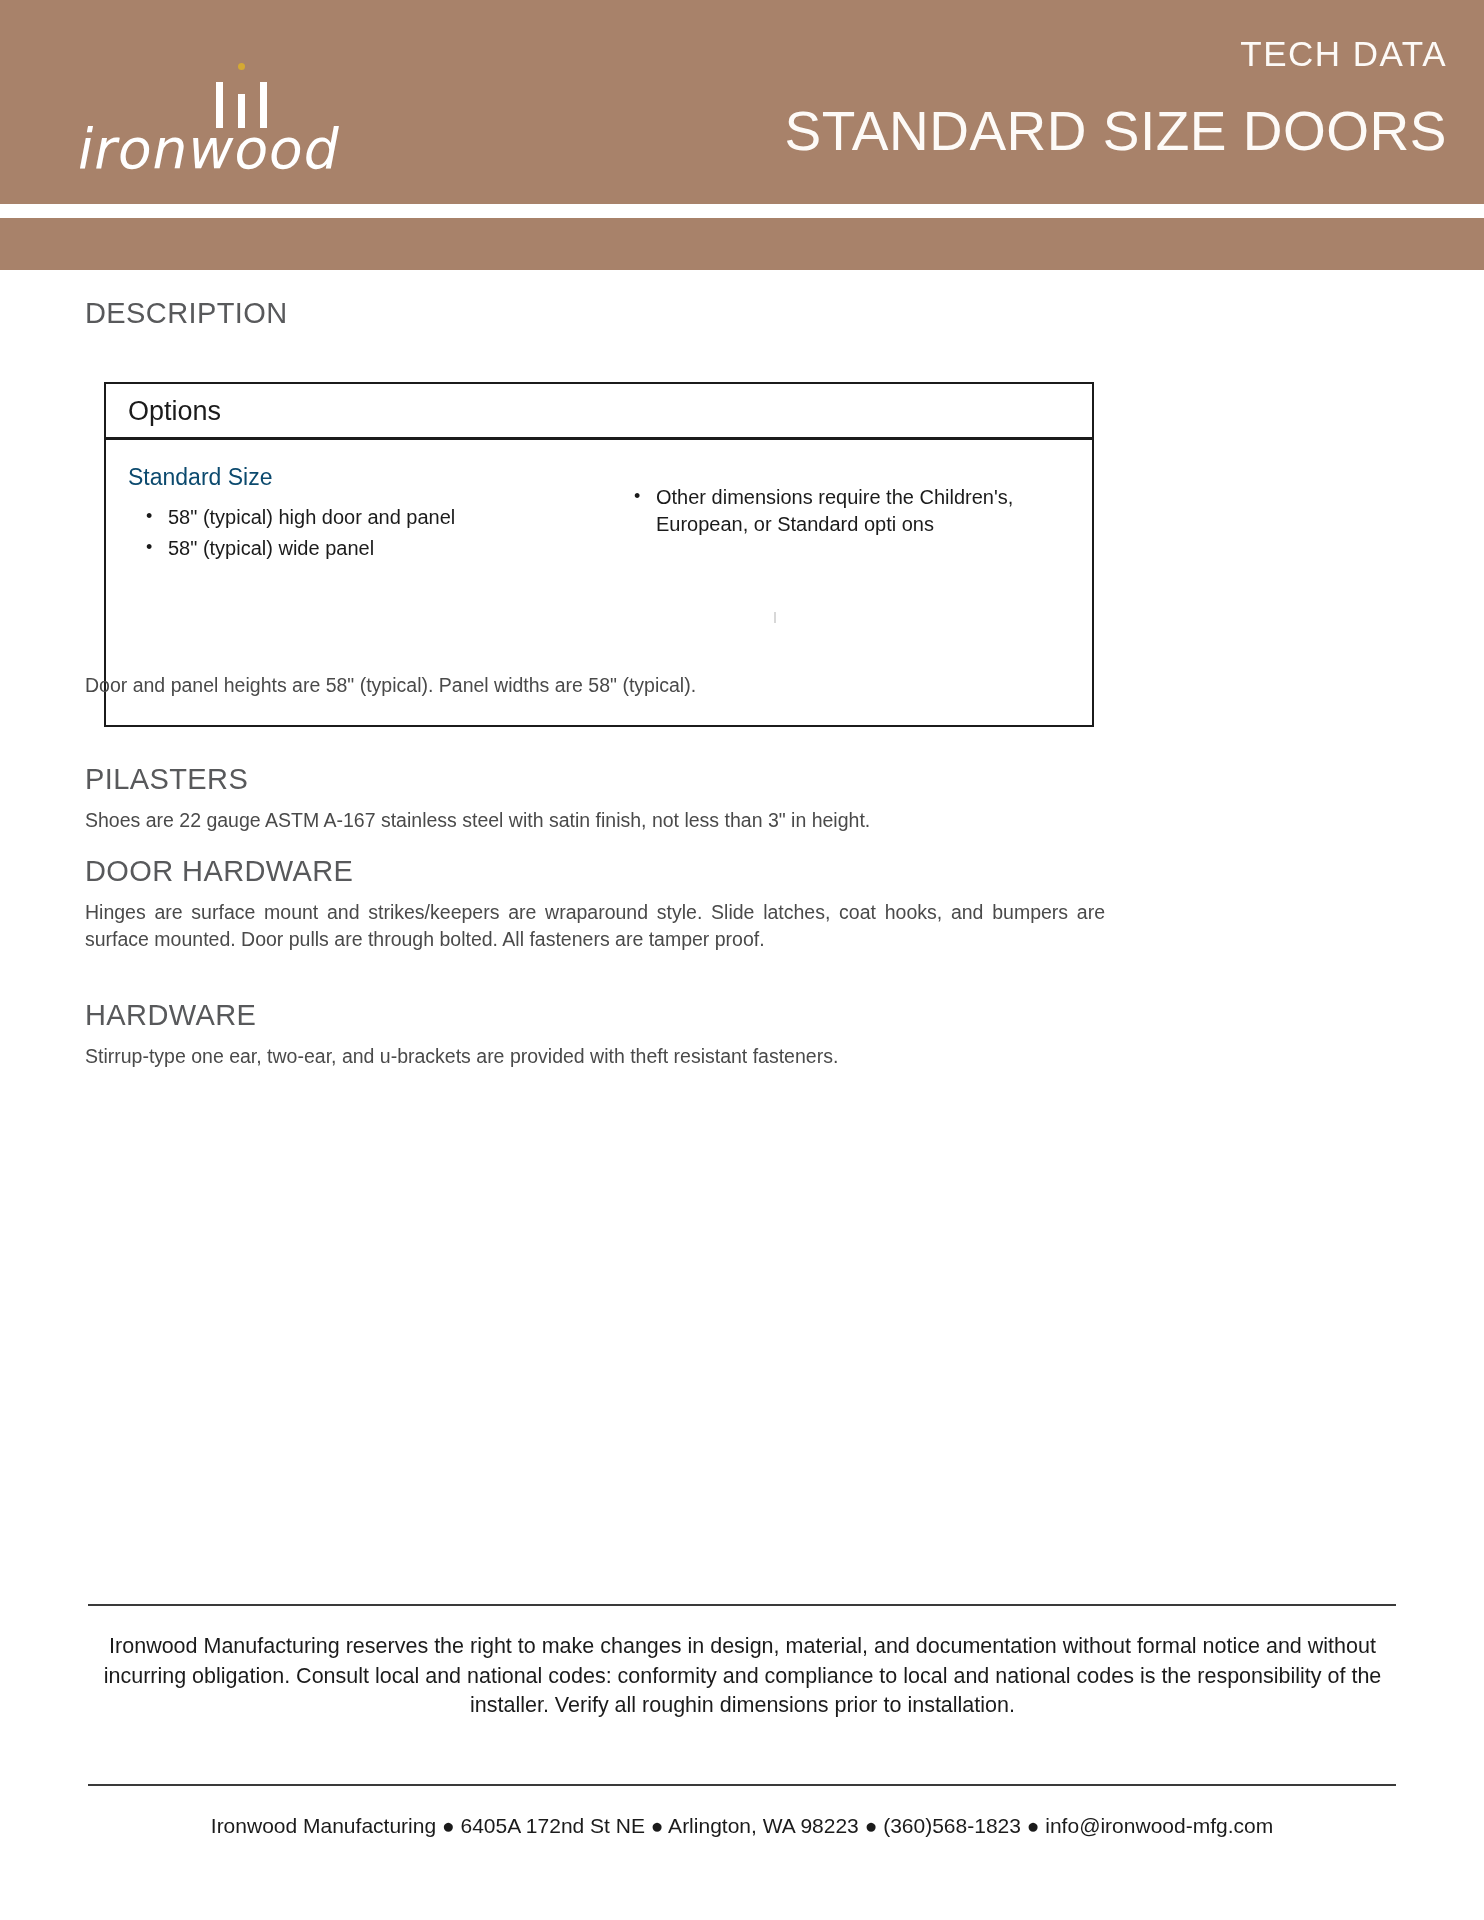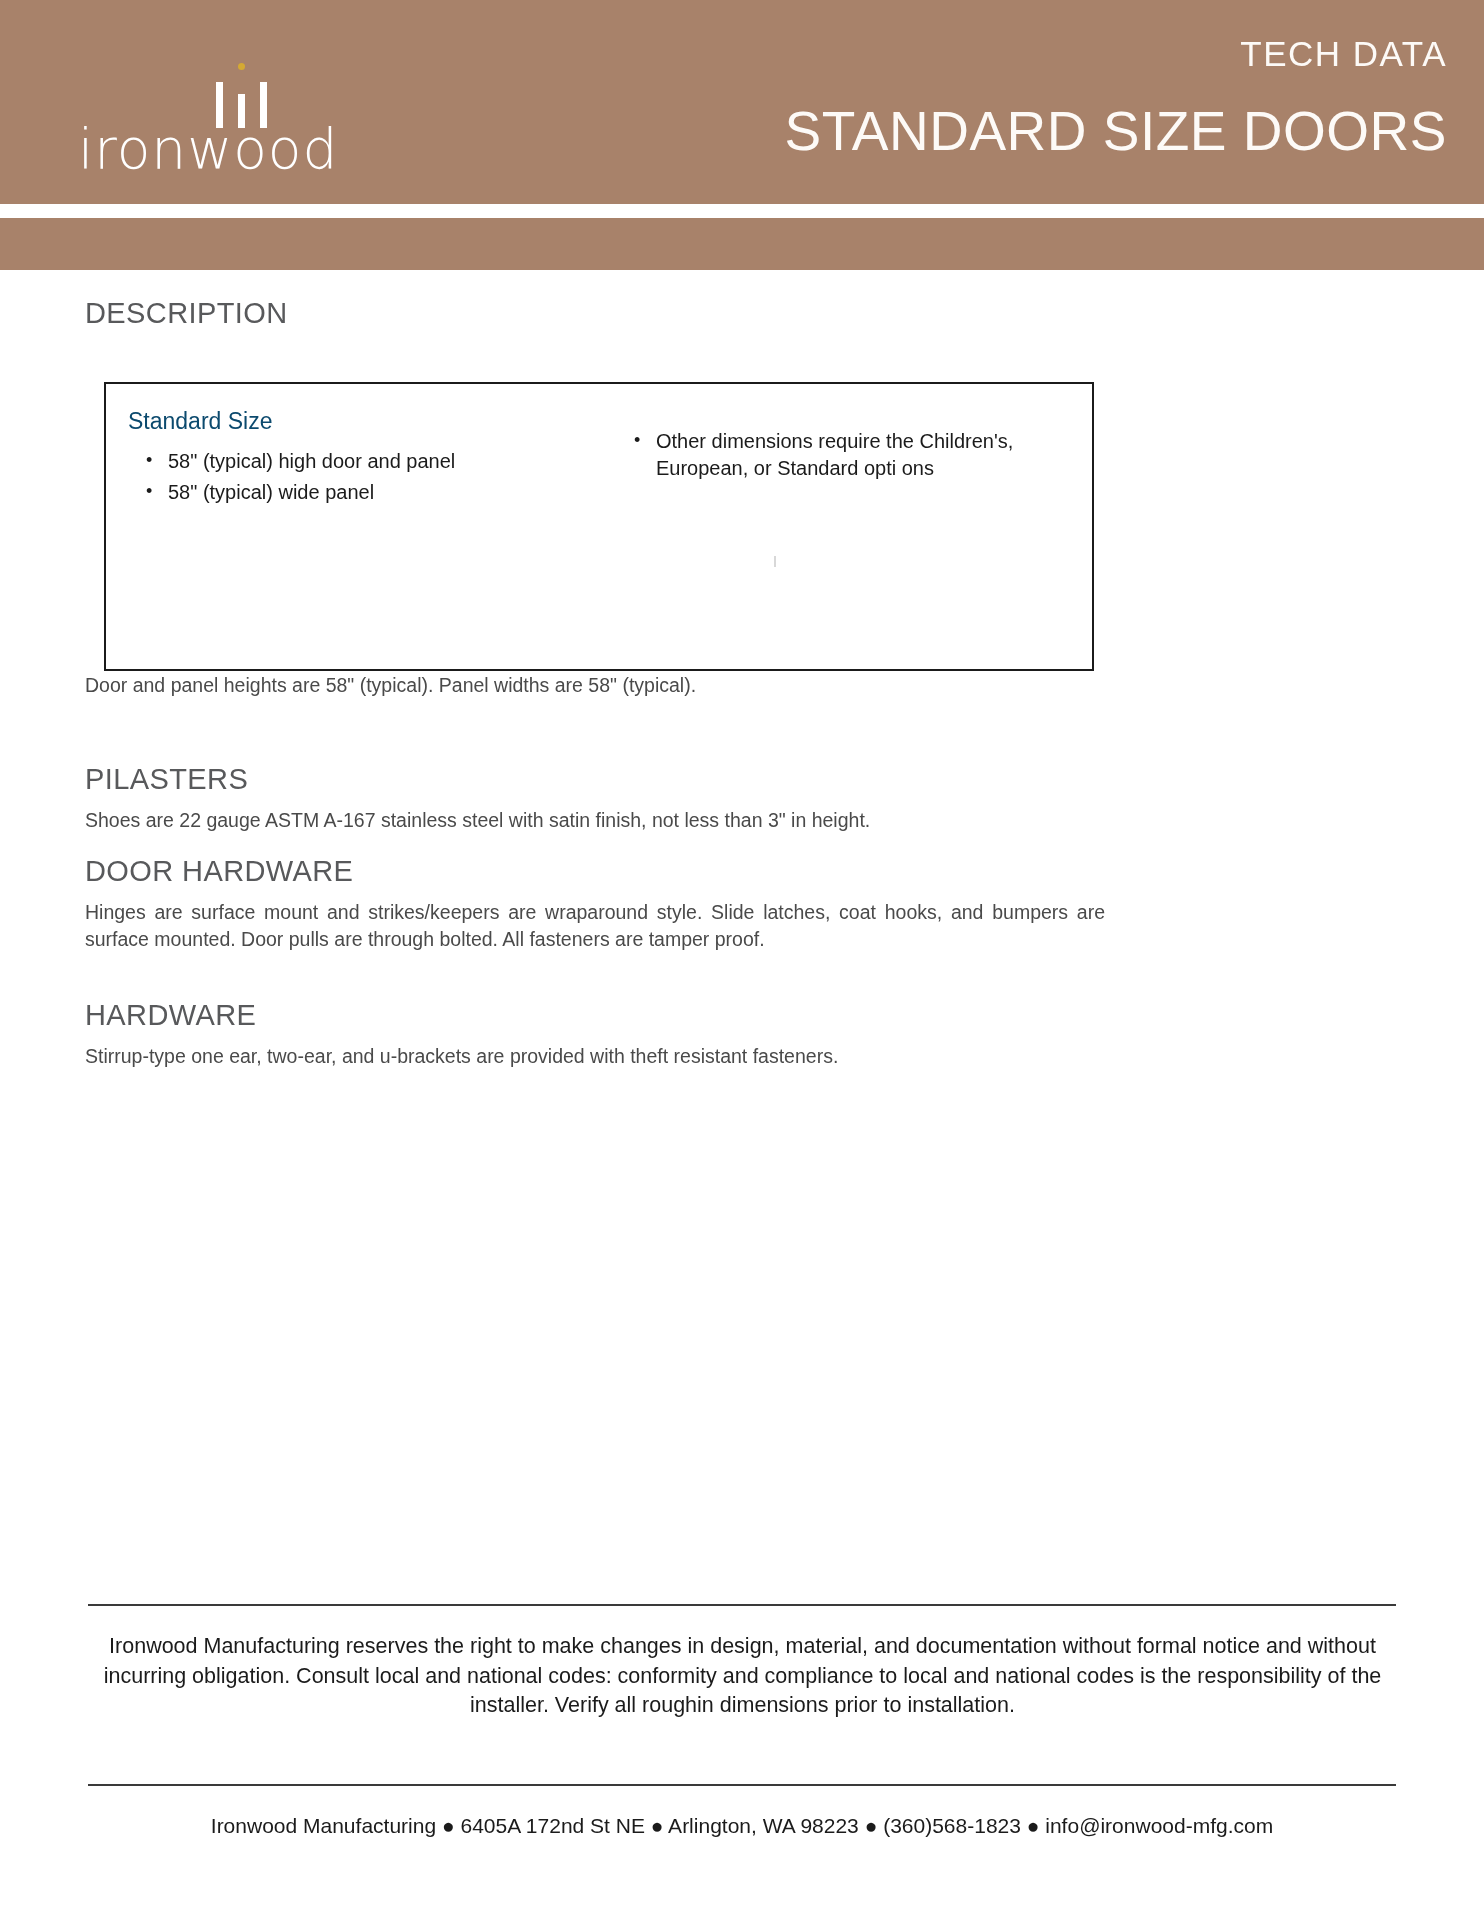--- a/index.html
+++ b/index.html
@@ -80,20 +80,21 @@
     left: 0;
     top: 72px;
     width: 310px;
     font-size: 55px;
     line-height: 58px;
     letter-spacing: 1px;
     font-weight: 300;
     color: #ffffff;
     text-align: left;
     font-family: "DejaVu Sans", sans-serif;
+    font-style: italic;
   }
 
   .header-titles {
     position: absolute;
     right: 37px;
     top: 34px;
     text-align: right;
     color: #fdfaf7;
   }
   .tech-data {
@@ -272,20 +273,23 @@
 <div class="header-titles">
   <div class="tech-data">TECH DATA</div>
   <div class="doc-title">STANDARD SIZE DOORS</div>
 </div>
 
 <div class="content">
 
   <div class="section-title" id="description-title">DESCRIPTION</div>
 
   <div class="options-box">
+    <div class="options-header">
+      <span class="options-header-label">Options</span>
+    </div>
     <div class="options-body">
       <div class="opt-col left">
         <div class="opt-heading">Standard Size</div>
         <ul class="opt-list tight">
           <li>58" (typical) high door and panel</li>
           <li>58" (typical) wide panel</li>
         </ul>
       </div>
       <div class="opt-col right">
         <ul class="opt-list">

